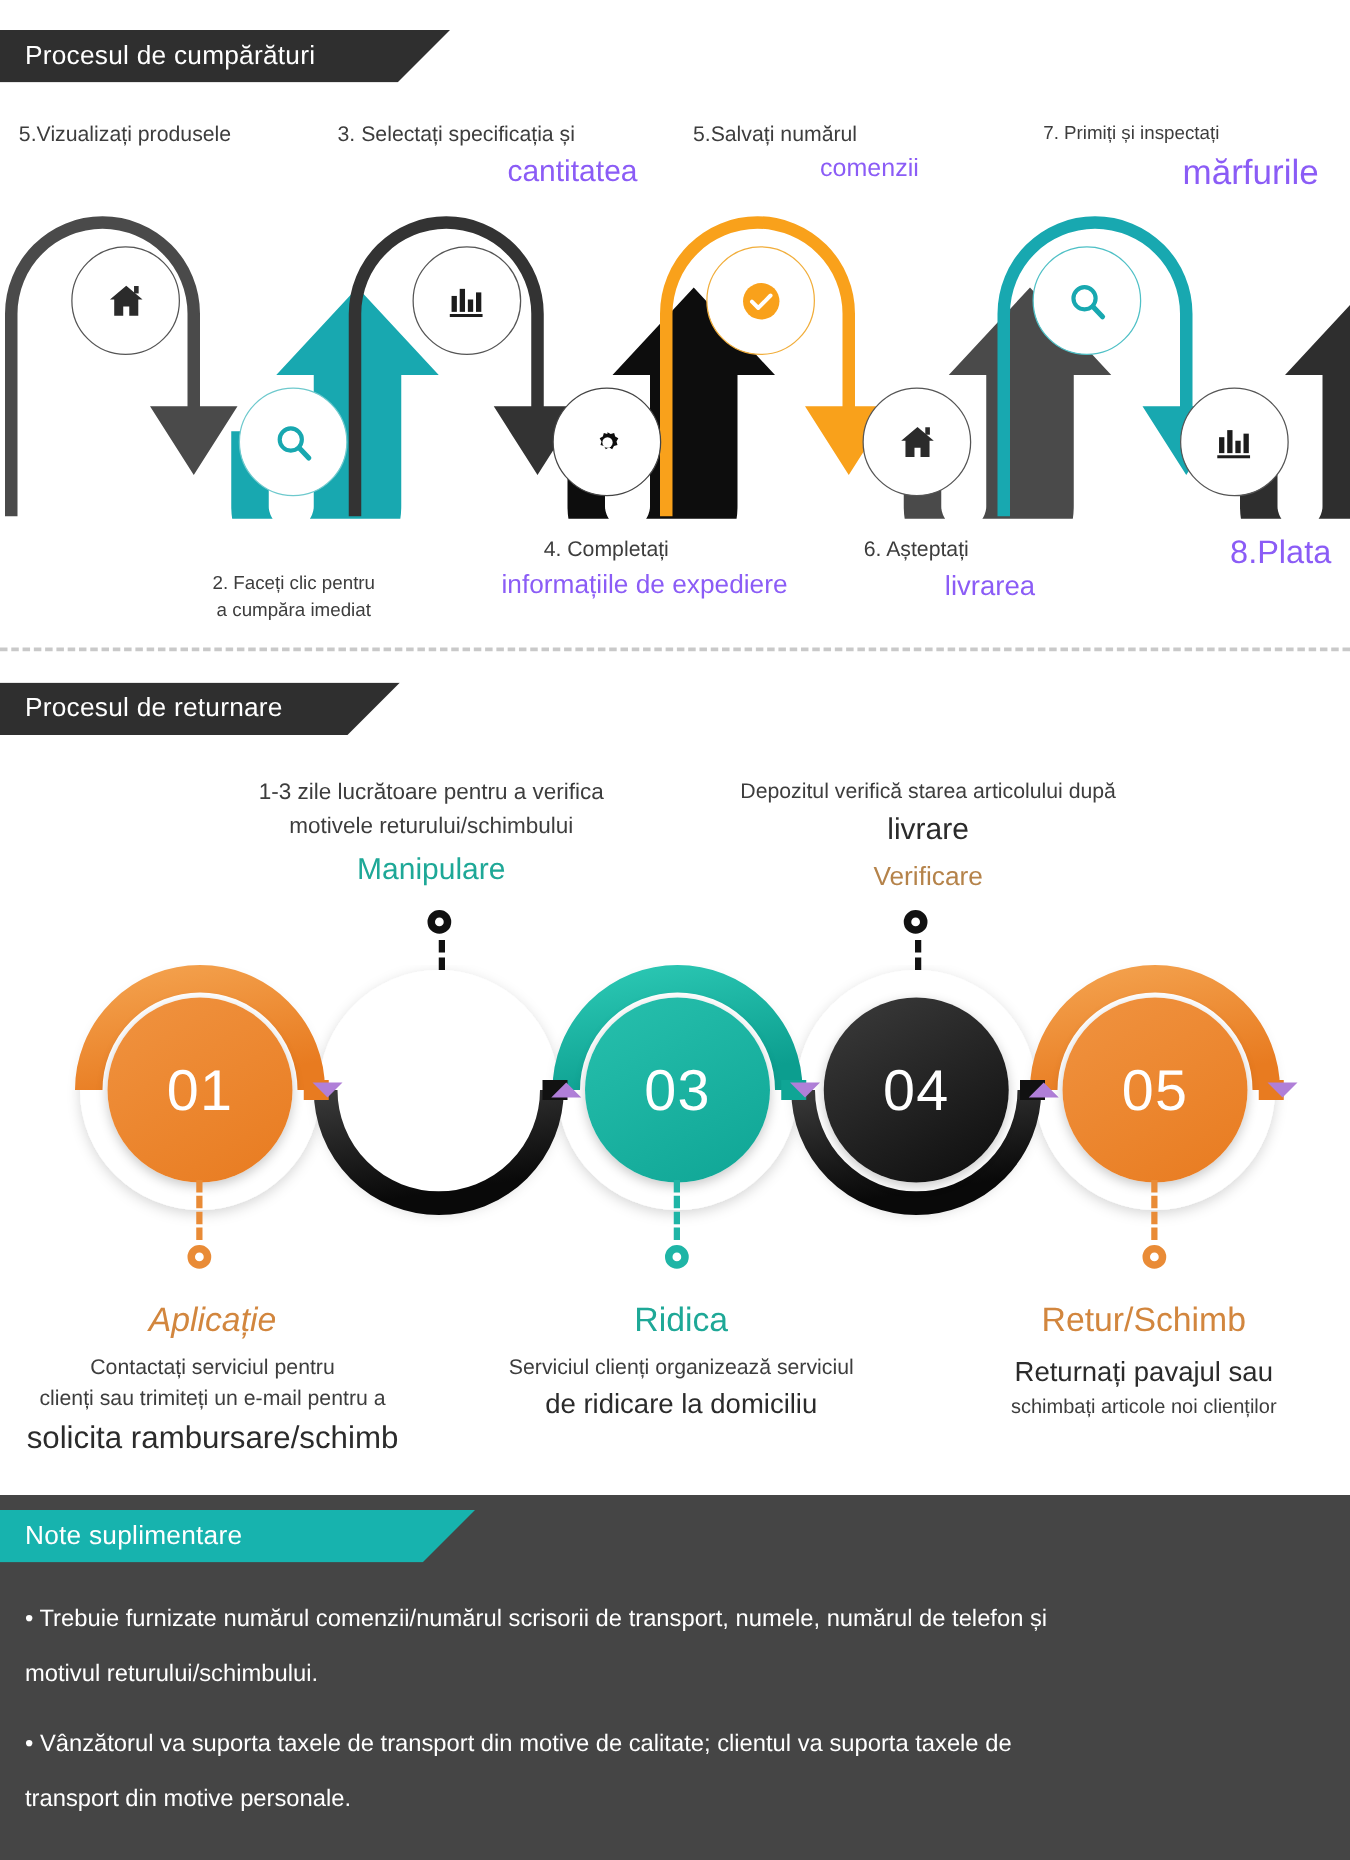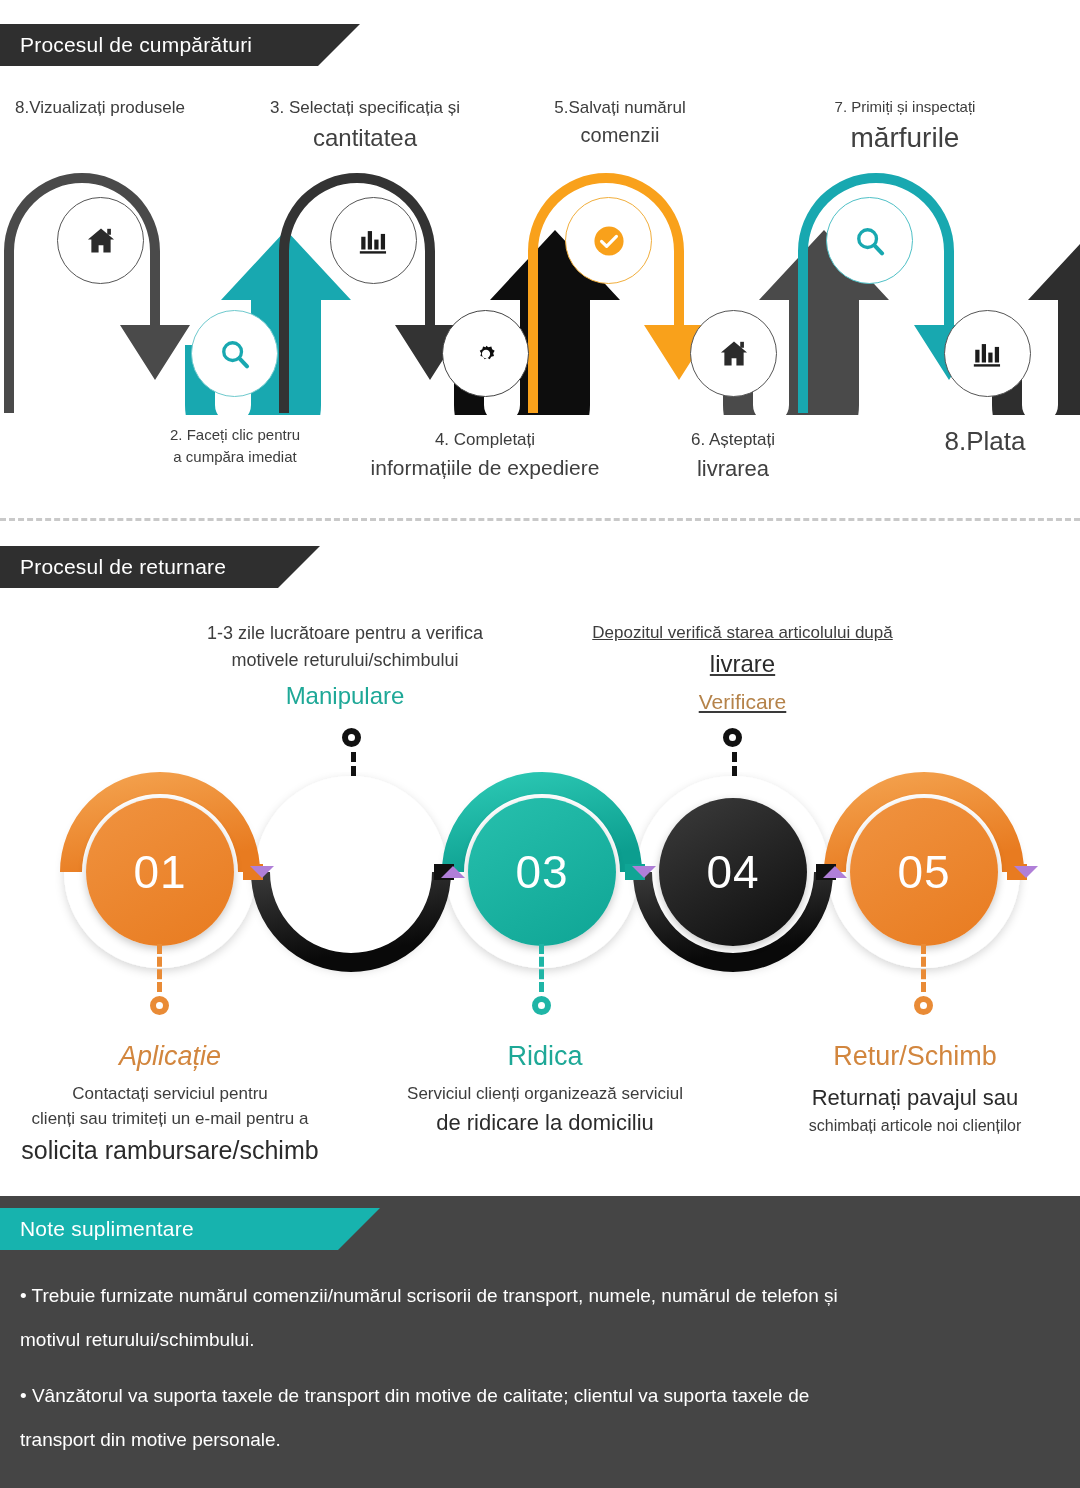--- a/index.html
+++ b/index.html
@@ -20,21 +20,21 @@
     position:absolute;left:0;top:0;height:100%;width:100%;
     clip-path:polygon(0 0, 100% 0, calc(100% - 42px) 100%, 0 100%);
   }
   .banner-dark .bshape{background:#2f2f2f;}
   .banner-teal .bshape{background:#17b3ae;}
 
   
   .flow{position:absolute;left:0;top:165px;width:1080px;height:250px;}
   .toplabel,.botlabel{position:absolute;text-align:center;line-height:1.45;}
   .toplabel .l1,.botlabel .l1{font-size:17px;color:#3d3d3d;display:block;}
-  .toplabel .l2,.botlabel .l2{font-size:24px;color:#404040;display:block;}
+  .toplabel .l2,.botlabel .l2{font-size:24px;color:#8b5cf6;display:block;text-align:right;}
   .toplabel.small .l1{font-size:15px;}
   .botlabel.small .l1{font-size:15px;}
 
   .iconcircle{
     position:absolute;border-radius:50%;background:#fff;
     display:flex;align-items:center;justify-content:center;z-index:5;
   }
   .iconcircle svg{display:block;}
 
   .divider{
@@ -87,21 +87,21 @@
 <body>
 
 <div class="page">
 
   <div class="banner banner-dark" style="left:0;top:24px;width:340px;">
     <div class="bshape"></div>
     <span class="bannertext">Procesul de cumpărături</span>
   </div>
 
   <div class="toplabel" style="left:0;top:96px;width:200px;">
-    <span class="l1">8.Vizualizați produsele</span>
+    <span class="l1">5.Vizualizați produsele</span>
   </div>
   <div class="toplabel" style="left:220px;top:96px;width:290px;">
     <span class="l1">3. Selectați specificația și</span>
     <span class="l2">cantitatea</span>
   </div>
   <div class="toplabel" style="left:505px;top:96px;width:230px;">
     <span class="l1">5.Salvați numărul</span>
     <span class="l2" style="font-size:20px;">comenzii</span>
   </div>
   <div class="toplabel small" style="left:755px;top:96px;width:300px;">
@@ -211,21 +211,21 @@
       <svg width="34" height="34" viewBox="0 0 24 24" fill="#1c1c1c">
         <rect x="3" y="9" width="3" height="9"></rect>
           <rect x="7.6" y="5" width="3" height="13"></rect>
         <rect x="12.2" y="11" width="3" height="7"></rect>
           <rect x="16.8" y="7" width="3" height="11"></rect>
         <rect x="2" y="19.2" width="18.5" height="1.7"></rect>
       </svg>
     </span>
   </div>
 
-  <div class="botlabel small" style="left:110px;top:424px;width:250px;">
+  <div class="botlabel small" style="left:110px;top:456px;width:250px;">
     <span class="l1">2. Faceți clic pentru</span>
     <span class="l1">a cumpăra imediat</span>
   </div>
   <div class="botlabel" style="left:340px;top:428px;width:290px;">
     <span class="l1">4. Completați</span>
     <span class="l2" style="font-size:21px;">informațiile de expediere</span>
   </div>
   <div class="botlabel" style="left:638px;top:428px;width:190px;">
     <span class="l1">6. Așteptați</span>
     <span class="l2" style="font-size:22px;">livrarea</span>
@@ -239,21 +239,21 @@
   <div class="banner banner-dark" style="left:0;top:546px;width:300px;">
     <div class="bshape"></div>
     <span class="bannertext">Procesul de returnare</span>
   </div>
 
   <div class="rlabel" style="left:150px;top:620px;width:390px;">
     <span class="r1">1-3 zile lucrătoare pentru a verifica</span>
     <span class="r1">motivele returului/schimbului</span>
     <span class="rkey" style="color:#1ea897;">Manipulare</span>
   </div>
-  <div class="rlabel" style="left:555px;top:620px;width:375px;text-decoration:underline;">
+  <div class="rlabel" style="left:555px;top:620px;width:375px;">
     <span class="r1" style="font-size:17px;">Depozitul verifică starea articolului după</span>
     <span class="r2">livrare</span>
     <span class="rkey" style="color:#b5834a;font-size:21px;">Verificare</span>
   </div>
 
   <div class="stemdot" style="left:342px;top:728px;"></div>
   <div class="stem" style="left:351px;top:752px;height:52px;"></div>
   <div class="stemdot" style="left:723px;top:728px;"></div>
   <div class="stem" style="left:732px;top:752px;height:52px;"></div>
 

